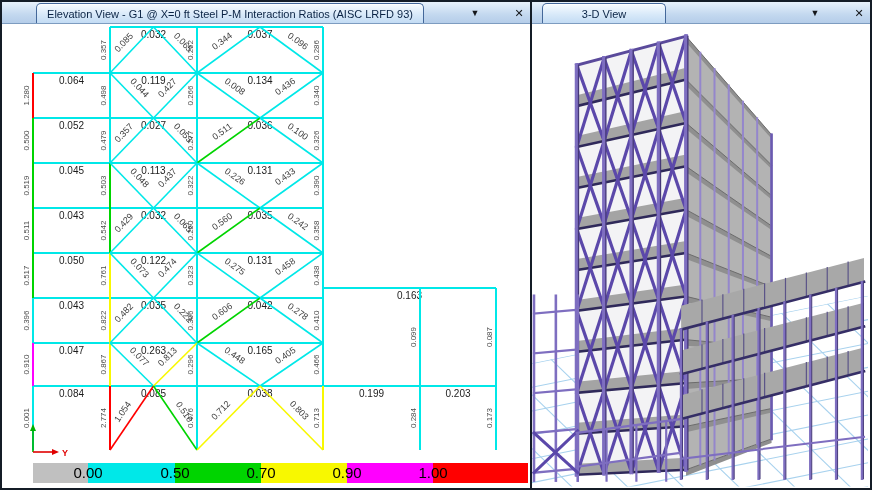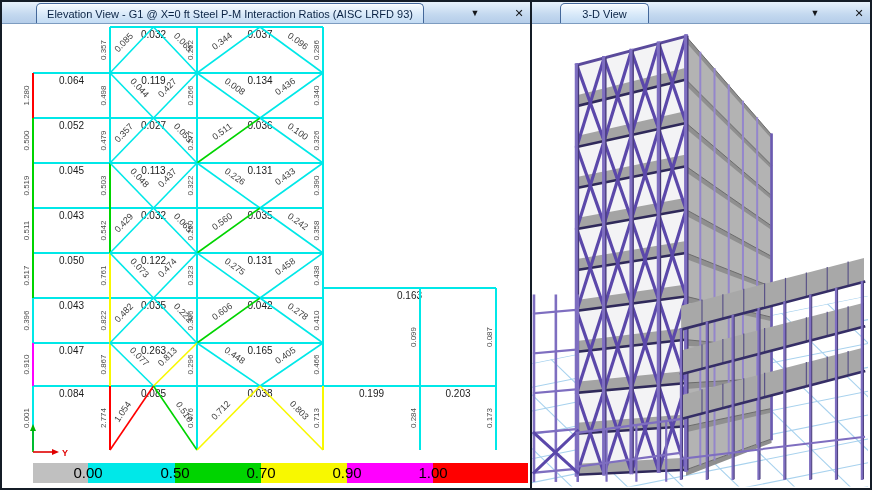--- a/index.html
+++ b/index.html
@@ -23,21 +23,21 @@
     position:absolute;bottom:0;height:20px;
     background:linear-gradient(#f8fcff,#d8e9f9 55%,#c3dcf4);
     border:1px solid #44689a;border-bottom:none;
     border-radius:5px 5px 0 0;
     display:flex;align-items:center;justify-content:center;
     font-size:11px;color:#0a2344;
     white-space:nowrap;overflow:hidden;
     box-shadow:inset 0 1px 0 #ffffff;
   }
   .tab.elev{left:34px;width:388px;}
-  .tab.v3d{left:28px;width:89px;}
+  .tab.v3d{left:10px;width:124px;}
   .tb-controls{position:absolute;top:0;right:0;height:22px;display:flex;align-items:center;}
   .tb-btn{
     width:22px;height:18px;display:flex;align-items:center;justify-content:center;
     font-size:11px;color:#14161a;cursor:default;line-height:1;
   }
   .tb-btn.drop{margin-right:22px;font-size:9px;}
   .canvas{flex:1;position:relative;background:#fff;overflow:hidden;}
   svg{display:block;}
   text{font-family:"Liberation Sans", sans-serif;}
 </style>

